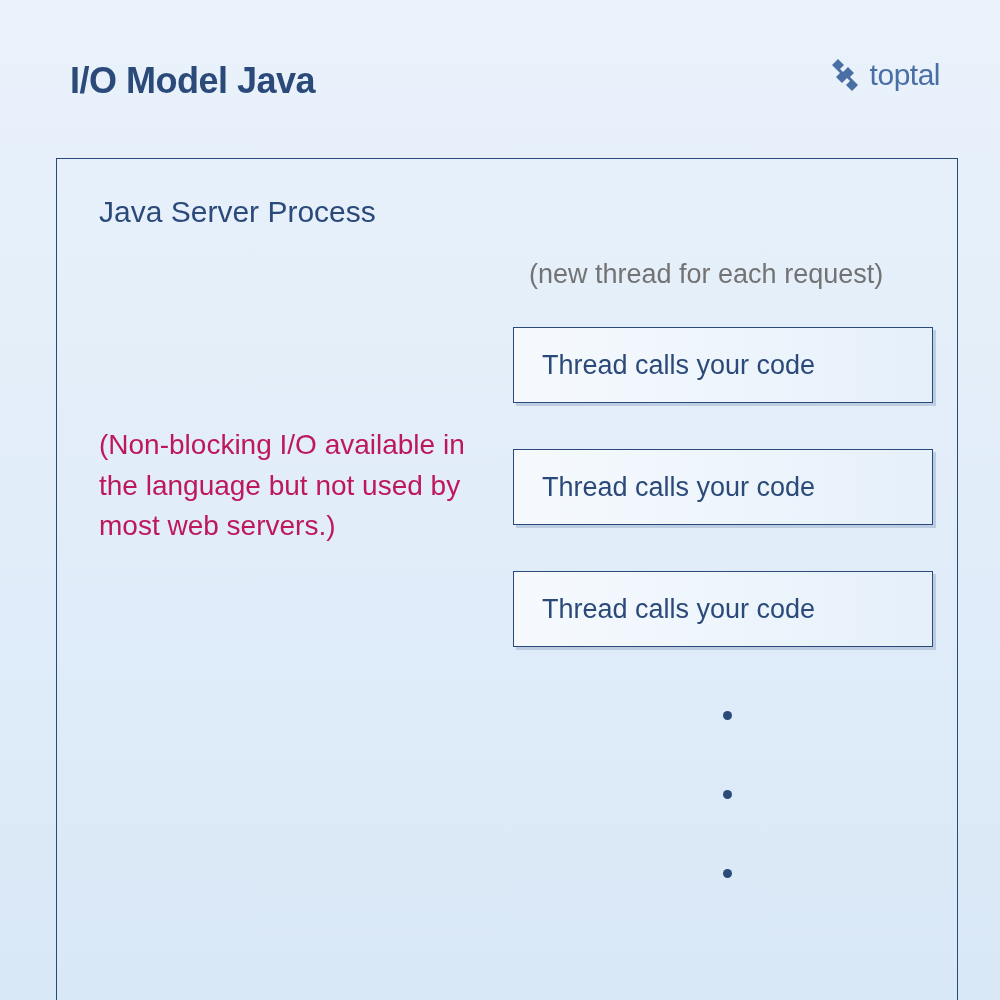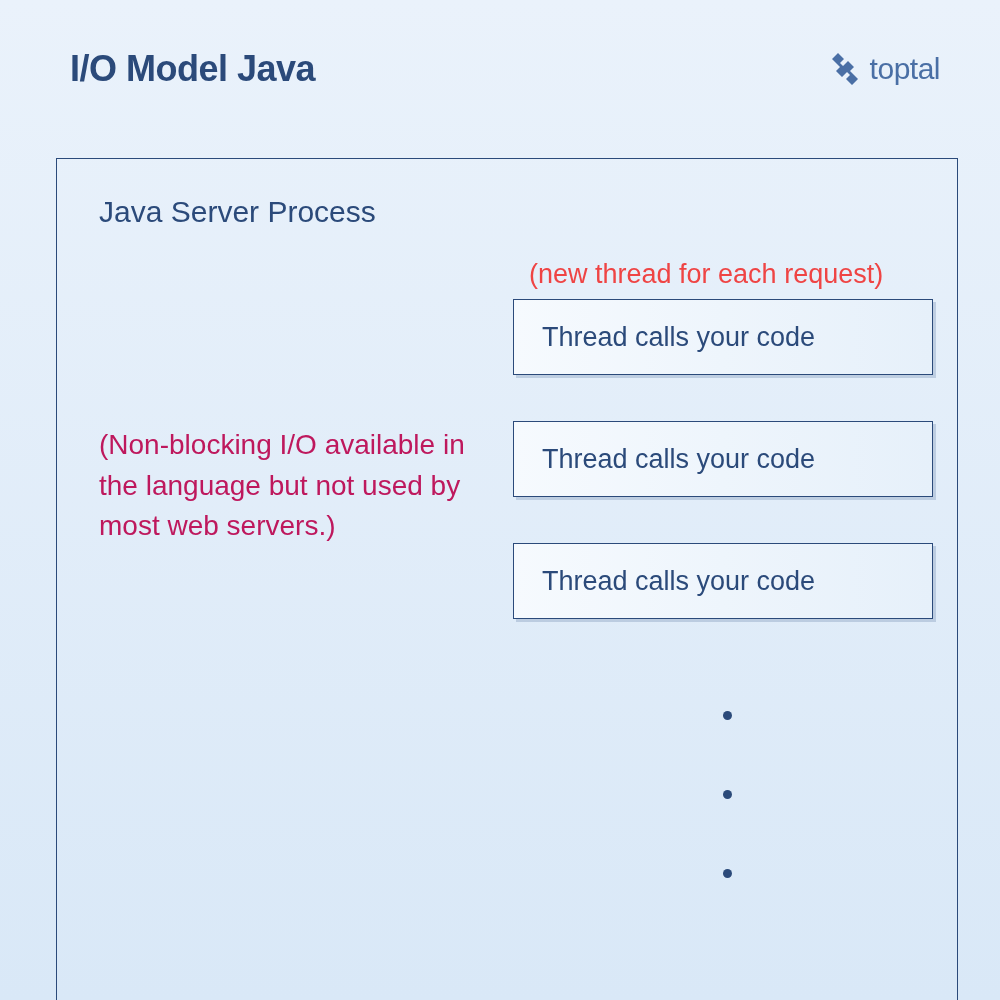--- a/index.html
+++ b/index.html
@@ -16,20 +16,21 @@
     display: flex;
     justify-content: space-between;
     align-items: center;
     padding: 48px 60px 0 70px;
   }
   .title {
     font-size: 36px;
     font-weight: 700;
     color: #2b4a7a;
     letter-spacing: -0.5px;
+    margin-top: 12px;
   }
   .logo {
     display: flex;
     align-items: center;
     gap: 12px;
   }
   .logo-icon svg { display: block; }
   .logo-text {
     font-size: 30px;
     font-weight: 400;
@@ -48,34 +49,34 @@
     font-size: 30px;
     font-weight: 500;
     color: #2b4a7a;
     padding: 36px 0 0 42px;
   }
   .subtitle {
     position: absolute;
     top: 100px;
     left: 472px;
     font-size: 27px;
-    color: #ef4444;
+    color: #737373;
   }
   .note {
     position: absolute;
     top: 266px;
     left: 42px;
     width: 370px;
     font-size: 28px;
     line-height: 1.45;
     color: #be185d;
   }
   .threads {
     position: absolute;
-    top: 140px;
+    top: 168px;
     left: 456px;
     width: 420px;
   }
   .thread-box {
     width: 420px;
     height: 76px;
     border: 1px solid #2b4a7a;
     background: linear-gradient(90deg, #f6fafe 0%, #e6f0fa 100%);
     display: flex;
     align-items: center;

